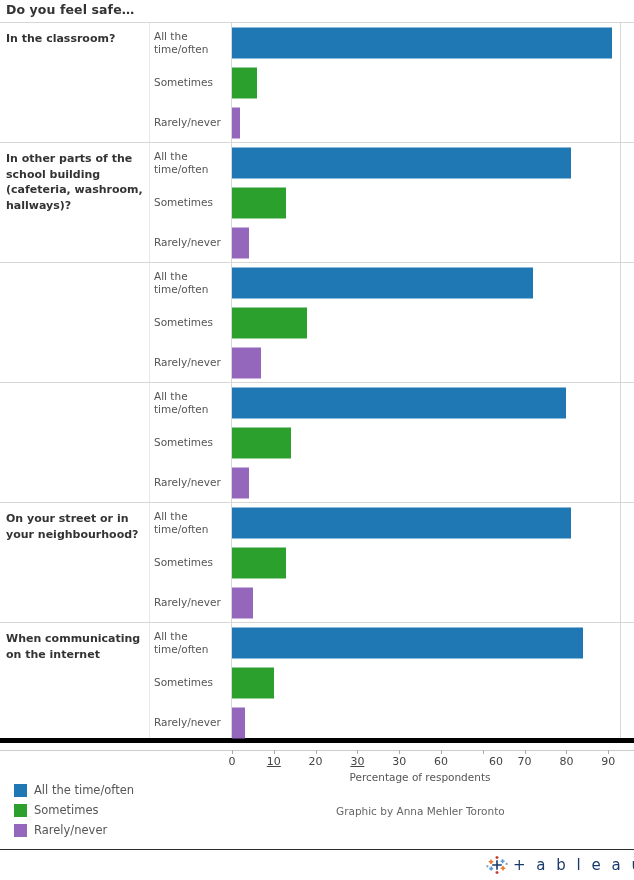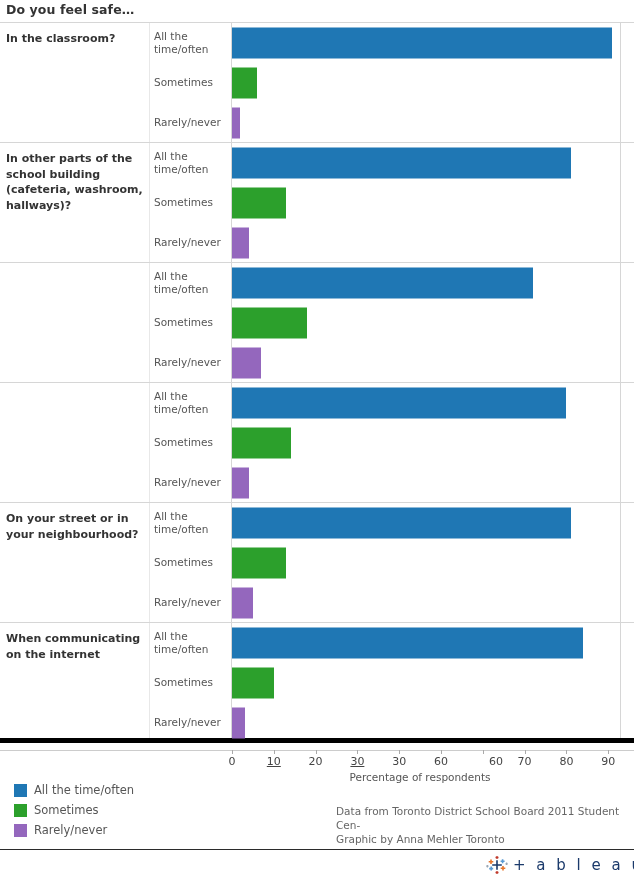--- a/index.html
+++ b/index.html
@@ -290,21 +290,20 @@
       <span class="swatch" style="background: rgb(44, 160, 44);"></span>
       <span class="legend-text">Sometimes</span>
     </div>
     <div class="legend-item">
       <span class="swatch" style="background: rgb(148, 103, 189);"></span>
       <span class="legend-text">Rarely/never</span>
     </div>
   </div>
 
 <div id="caption">
-  <div>Data from Toronto District School Board 2011 Student Cen-</div>
   <div>Graphic by Anna Mehler Toronto</div>
 </div>
 
 <div id="footer-rule"></div>
 <div id="tableau-logo">
   <svg id="tableau-mark" viewBox="0 0 22 20">
     <g stroke-width="1.6" stroke-linecap="butt">
 
       <g stroke="#1b3a6b">
           <path d="M11 5.2 V14.8 M6.2 10 H15.8"></path>

